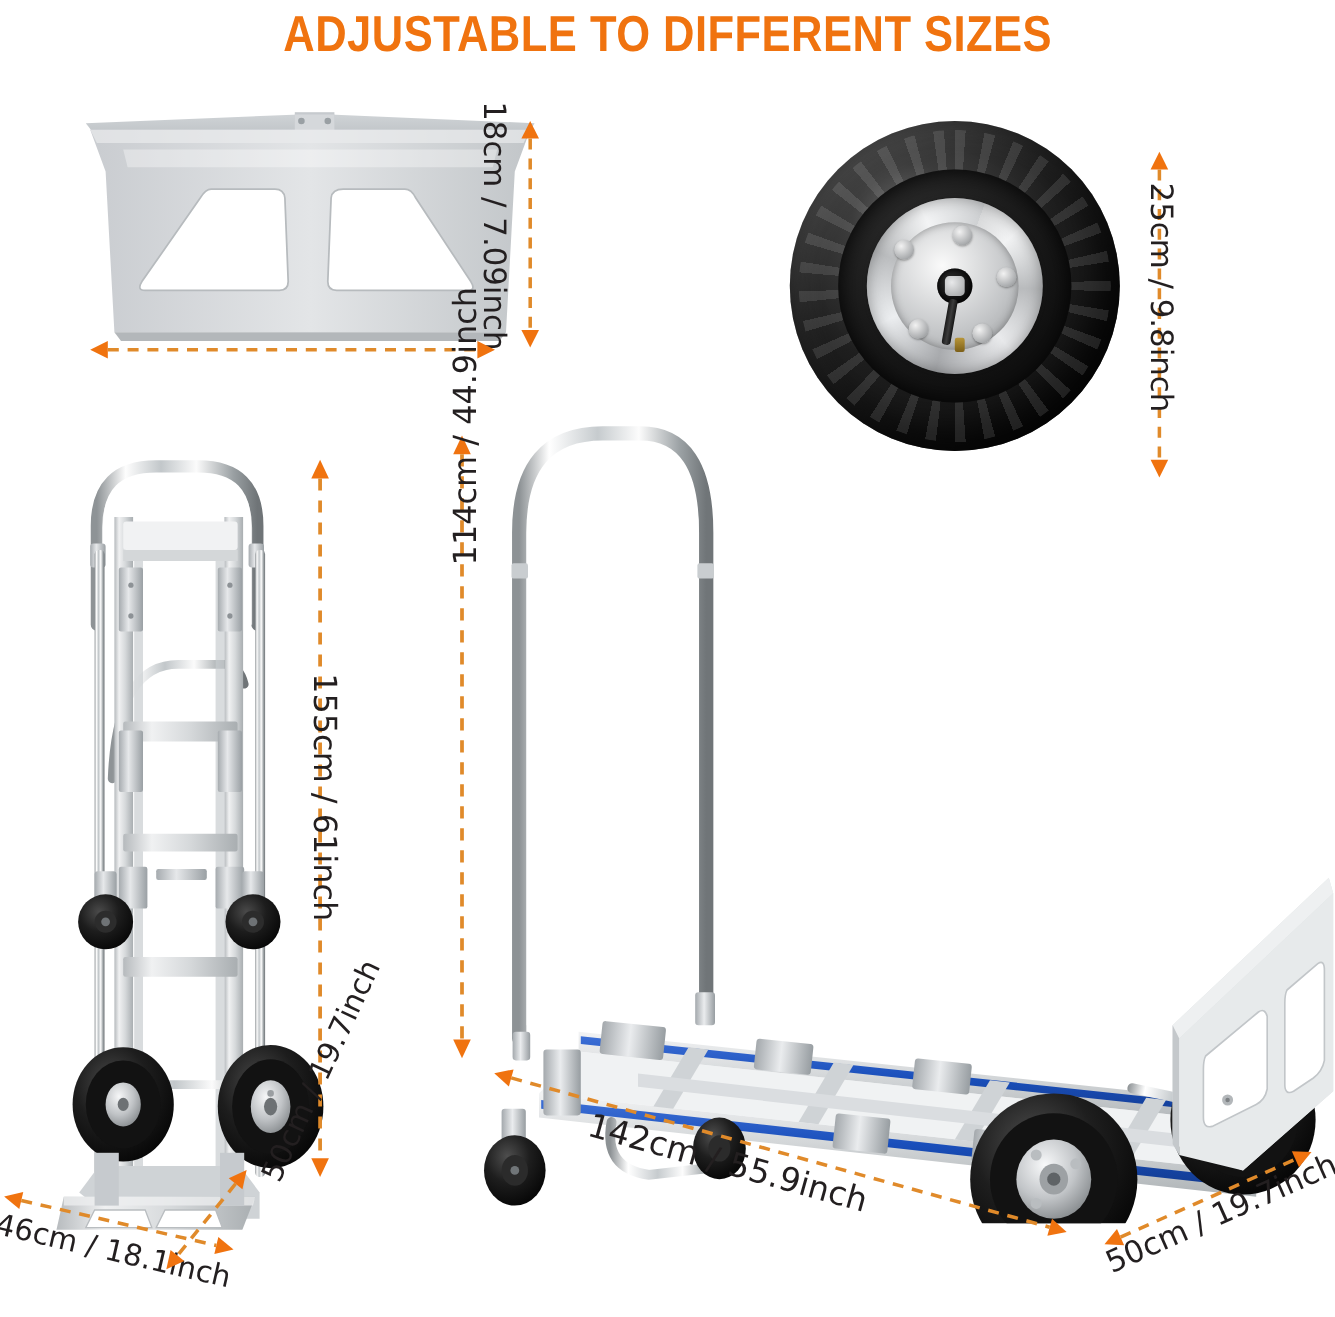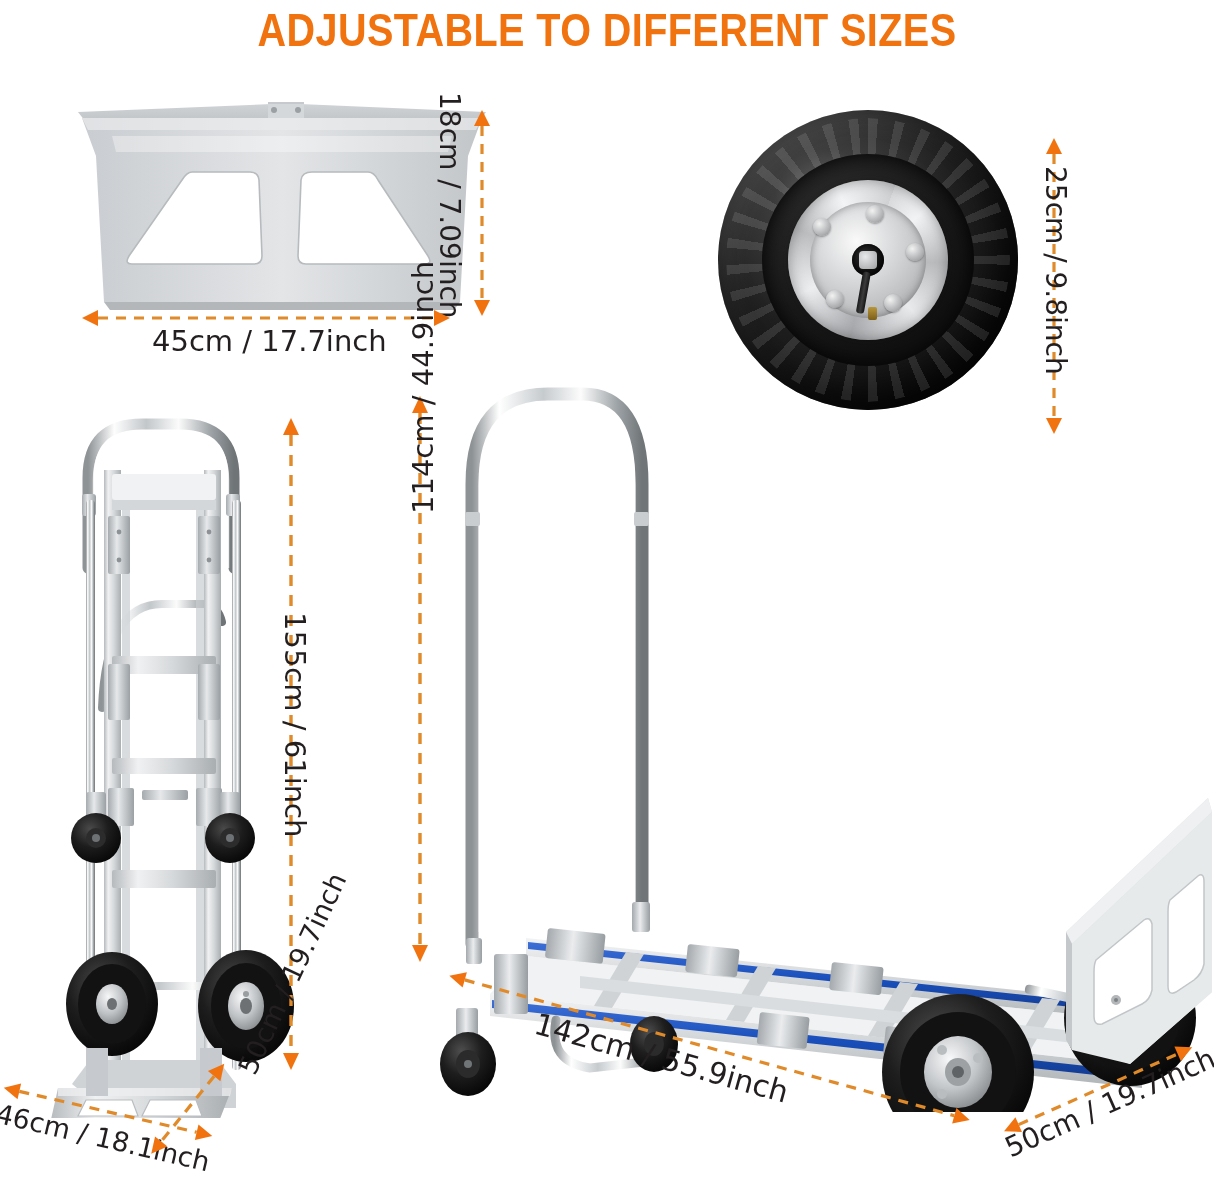--- a/index.html
+++ b/index.html
@@ -151,21 +151,20 @@
   </div>
   <div class="dim" style="left:466px;top:92px;font-size:28px;transform:rotate(90deg);transform-origin:left top;">18cm / 7.09inch</div>
 
   <div class="arrow" style="left:82px;top:308px;">
     <svg width="368" height="20" viewBox="0 0 368 20">
       <polygon points="0,10 16,2 16,18" fill="#f0730f"></polygon>
       <polygon points="368,10 352,2 352,18" fill="#f0730f"></polygon>
       <line x1="16" y1="10" x2="352" y2="10" stroke="#e08a2a" stroke-width="3.2" stroke-dasharray="10 8" stroke-linecap="butt"></line>
     </svg>
   </div>
-  <div class="dim" style="left:152px;top:324px;font-size:29px;">45cm / 17.7inch</div>
 
   <div class="wheel-wrap">
     <div class="tire"></div>
     <div class="tread"></div>
     <div class="tire-inner-ring"></div>
     <div class="hub"></div>
     <div class="hub-ring"></div>
     <div class="bolt" style="left:95px;top:108px;"></div>
     <div class="bolt" style="left:148px;top:95px;"></div>
     <div class="bolt" style="left:188px;top:133px;"></div>

